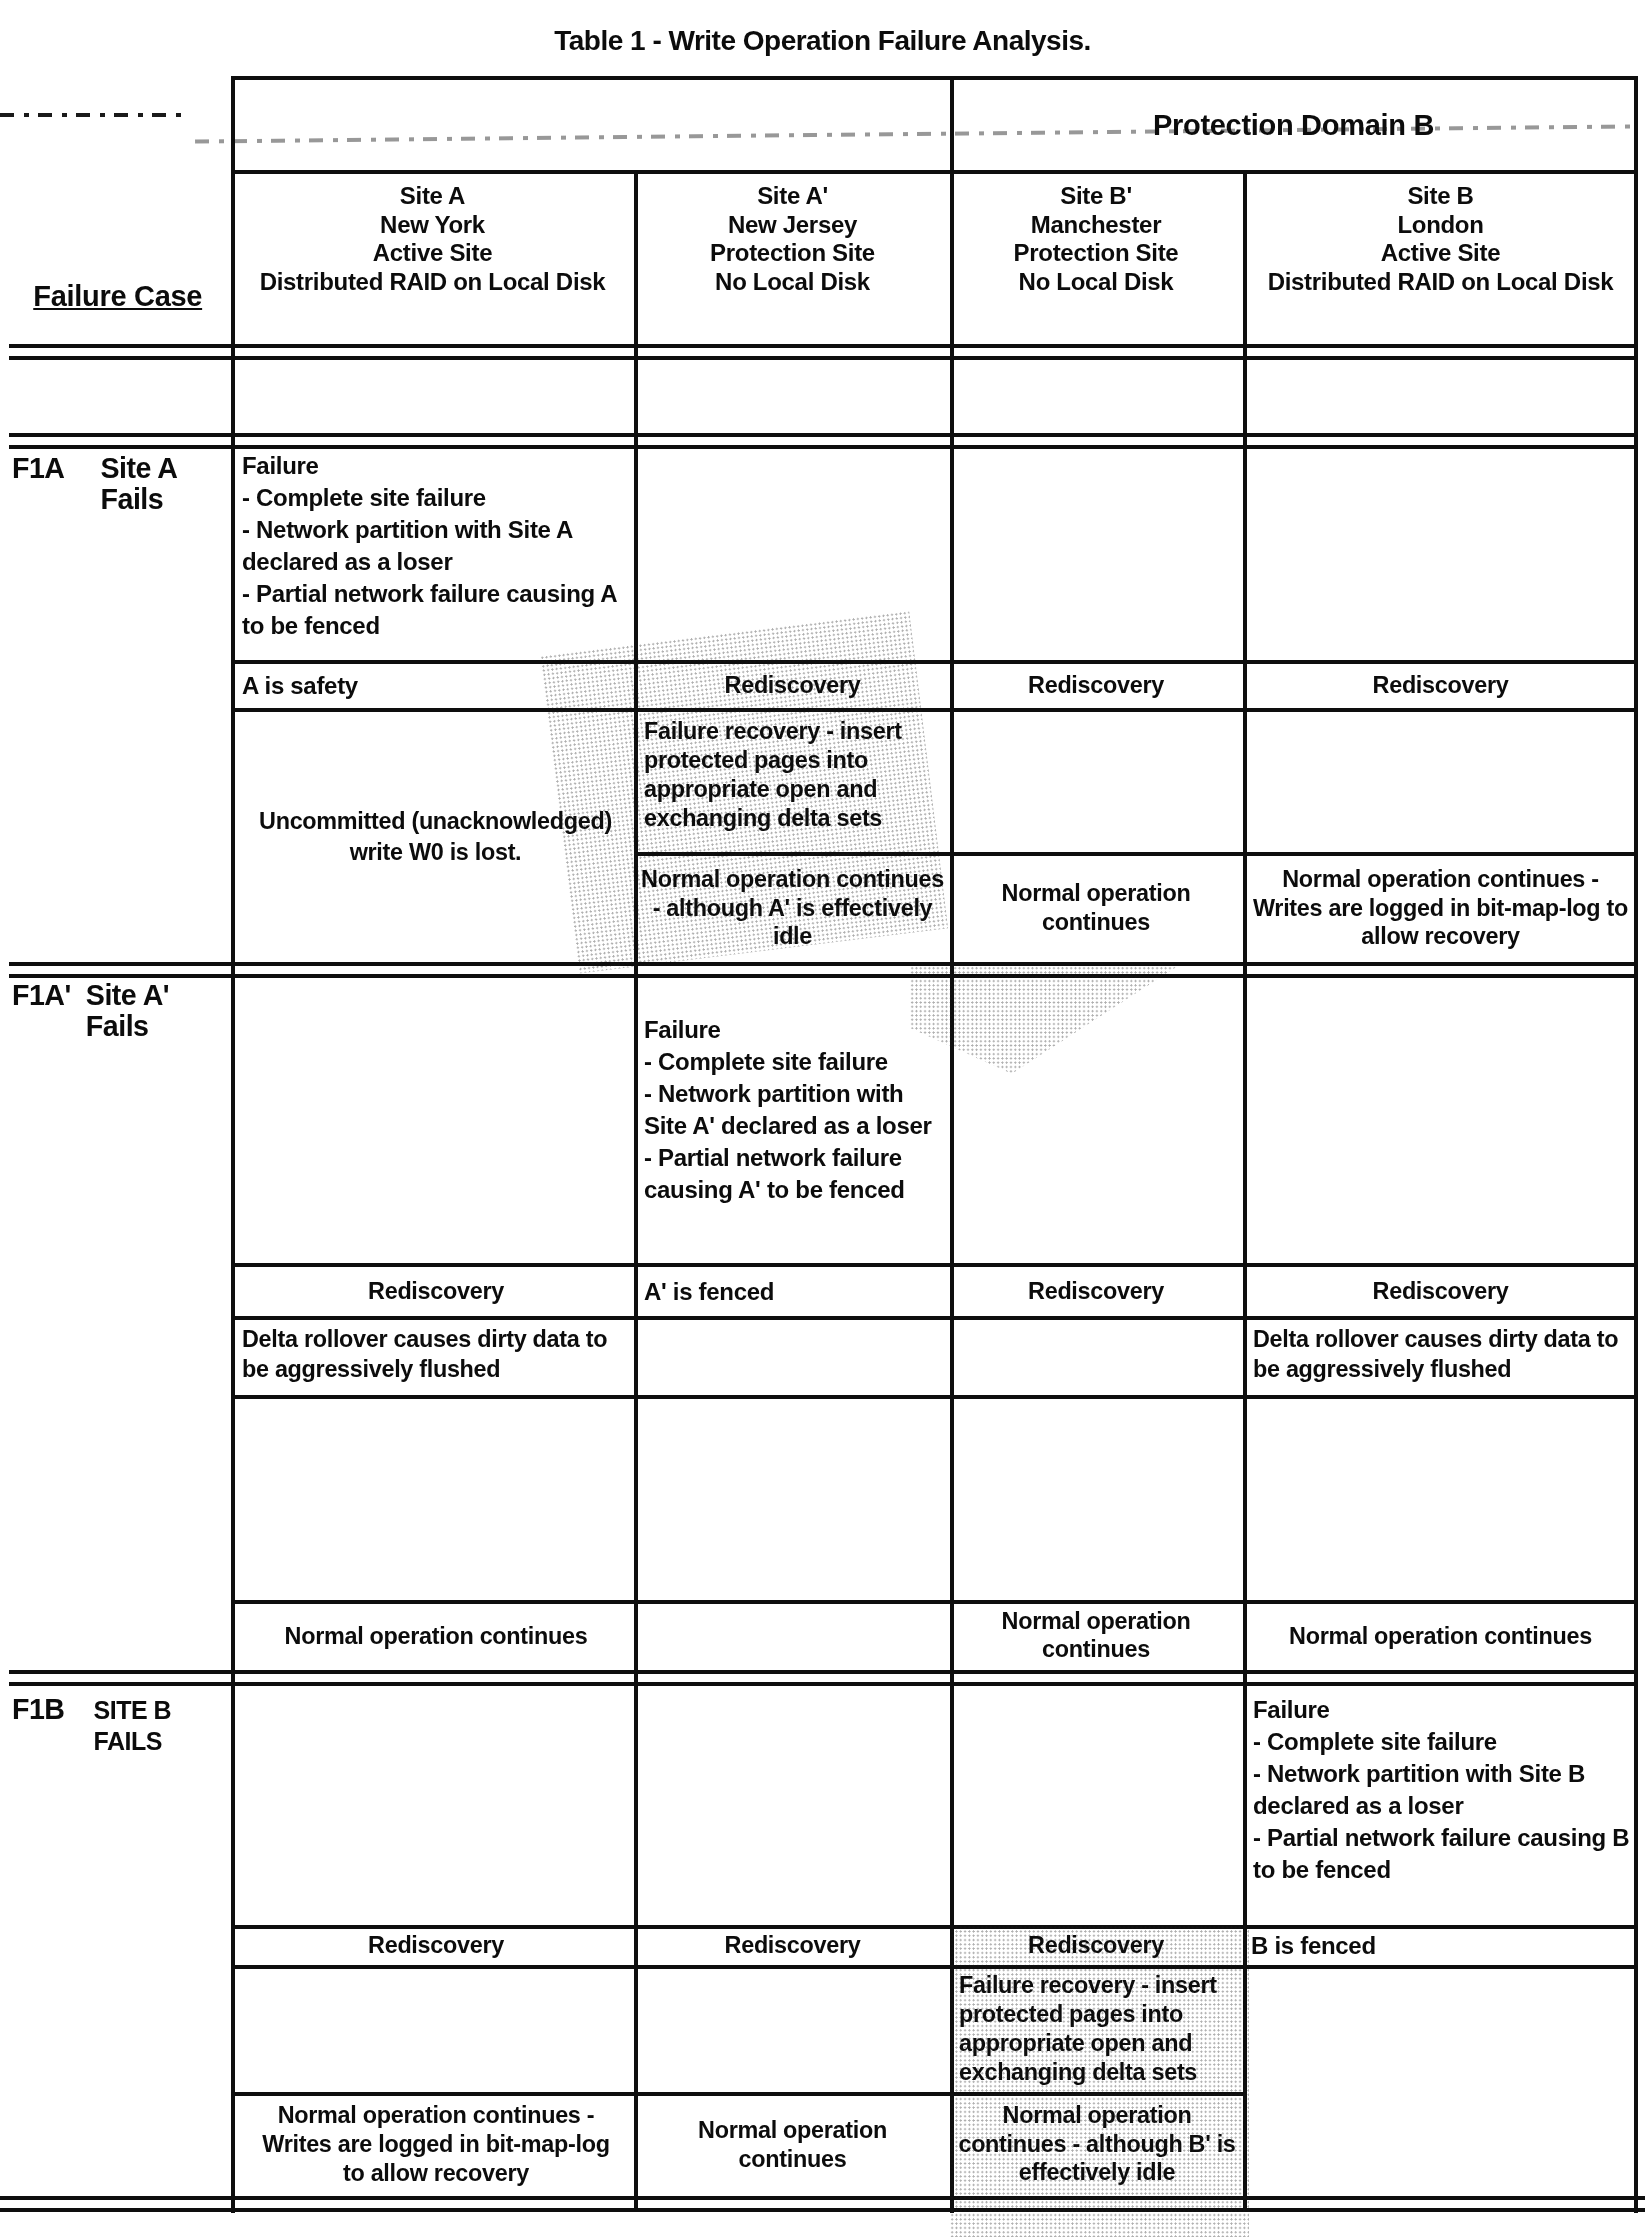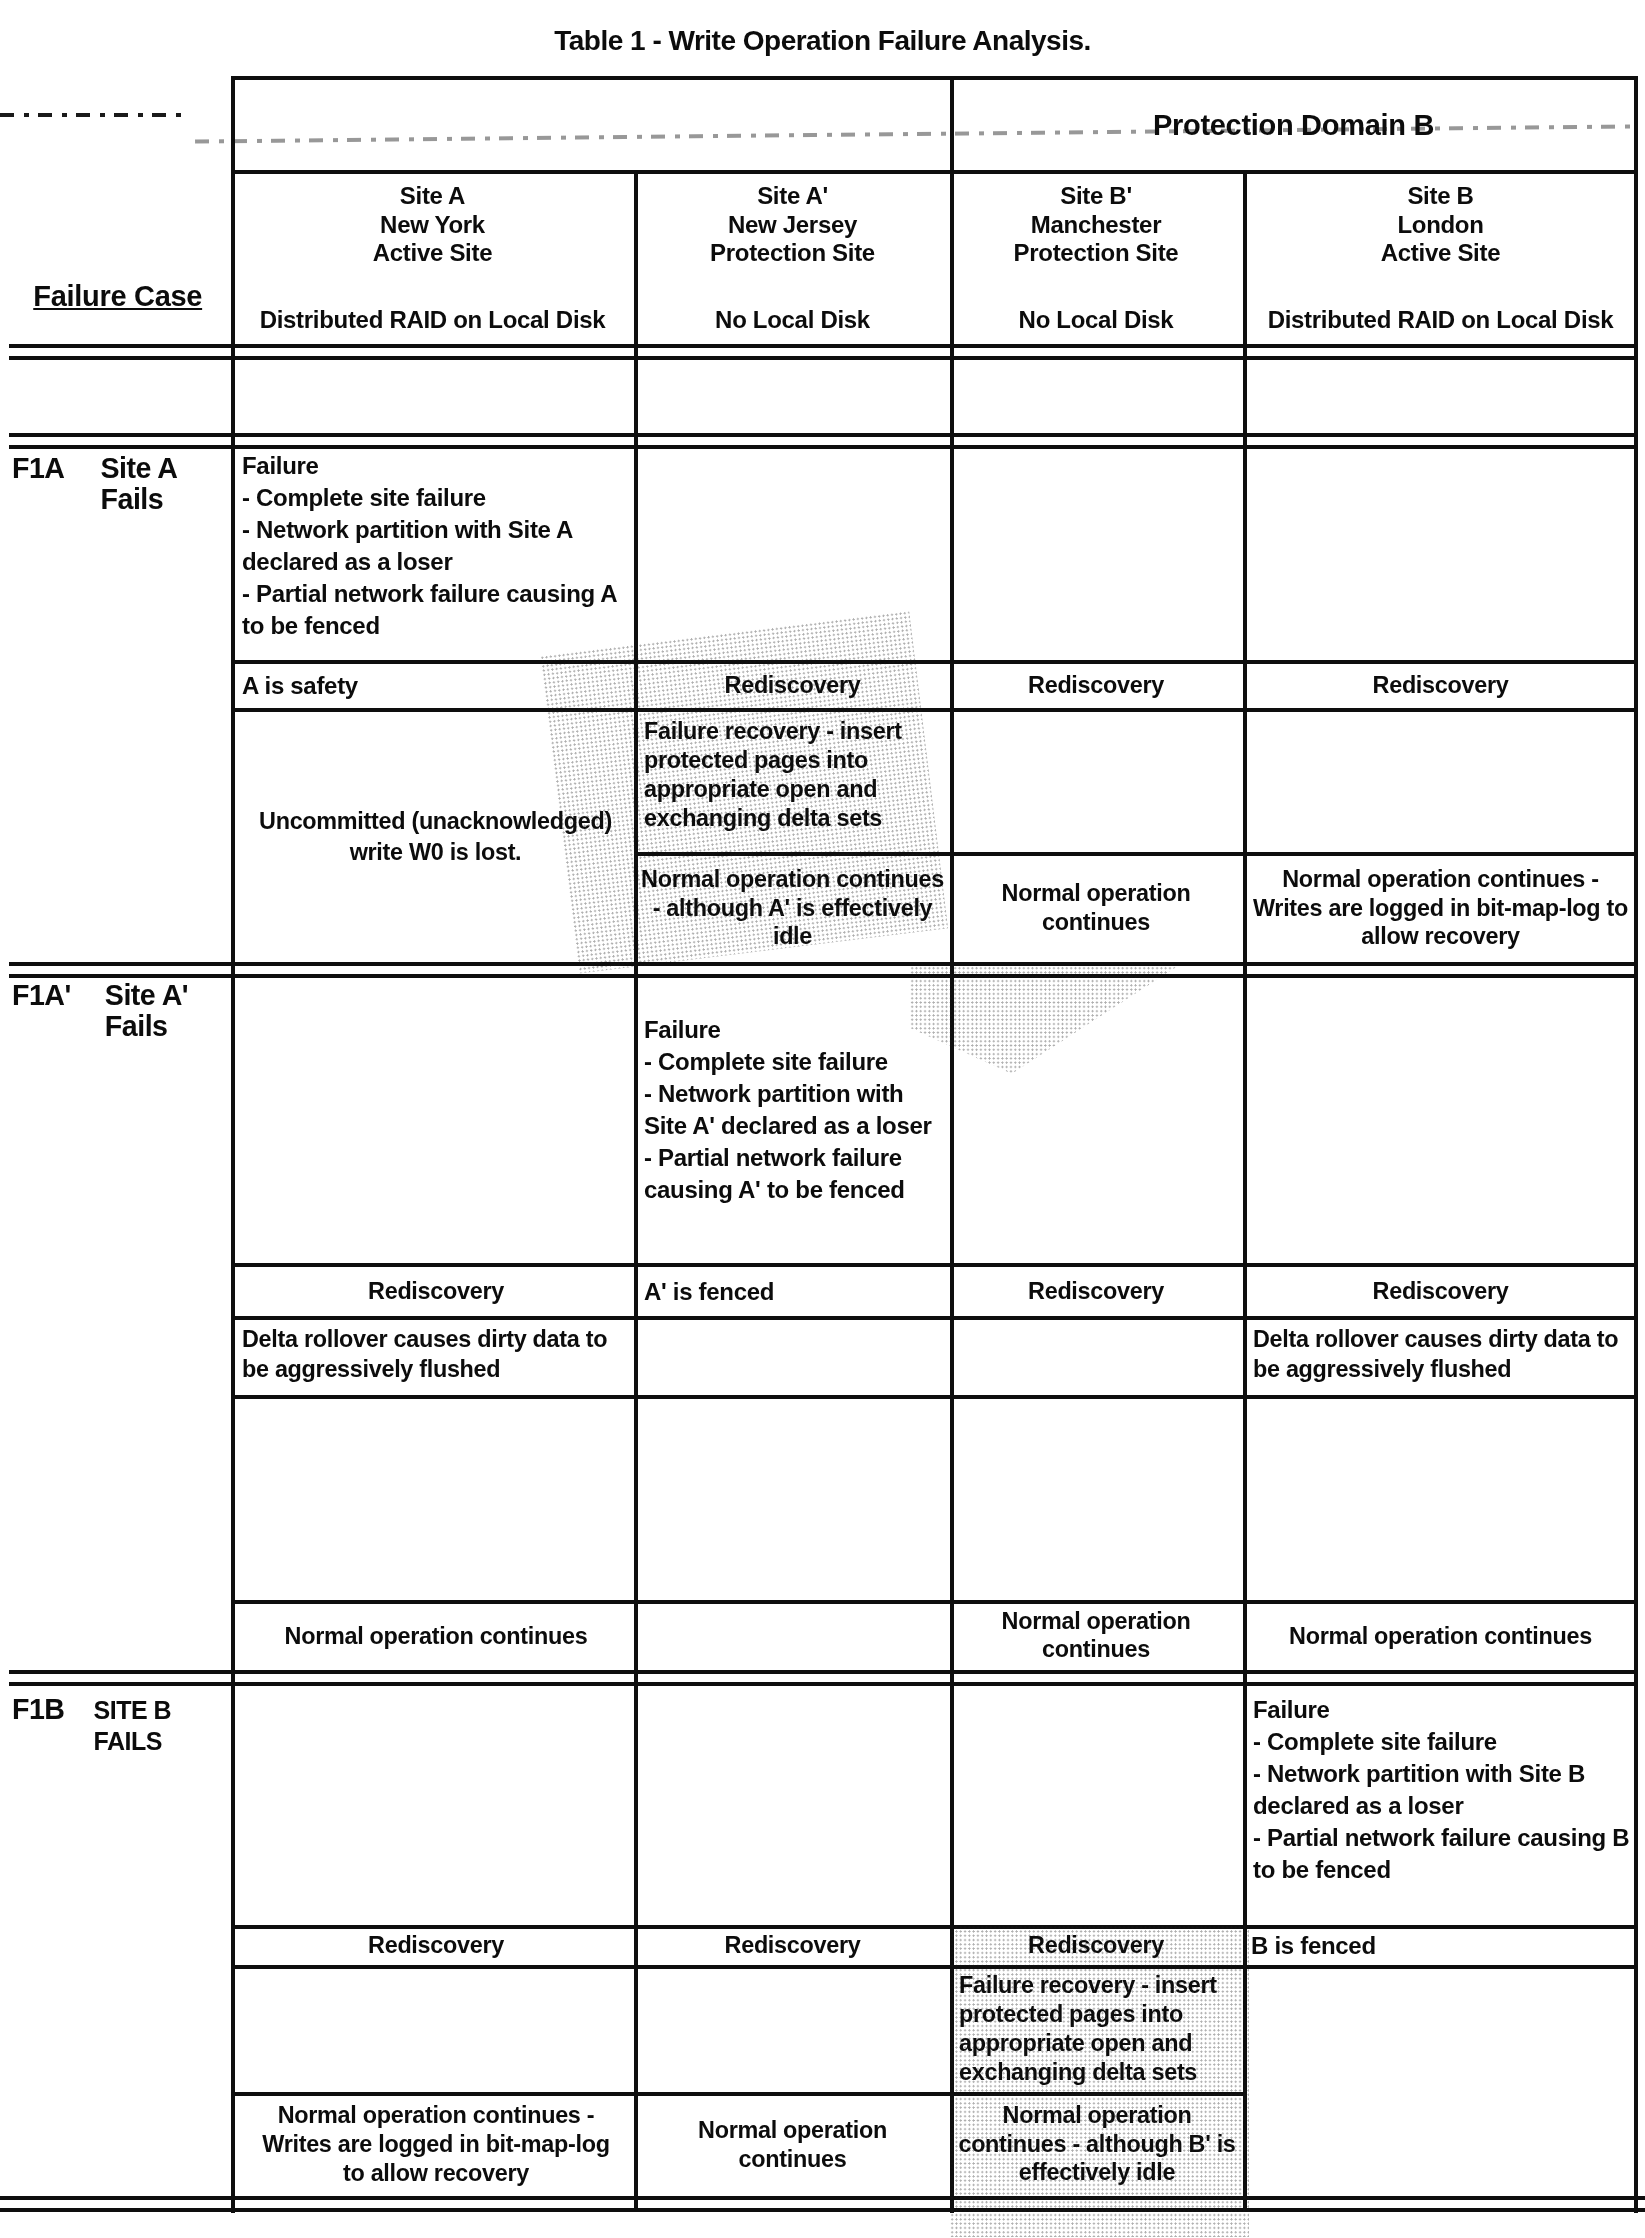--- a/index.html
+++ b/index.html
@@ -11,21 +11,21 @@
   .lv{display:flex;align-items:center;text-align:left;}
   .hl{position:absolute;height:4.3px;background:#0e0e0e;z-index:2;}
   .vl{position:absolute;width:4.3px;background:#0e0e0e;z-index:2;}
   .dbl{position:absolute;height:15.6px;box-sizing:border-box;border-top:4.3px solid #0e0e0e;
        border-bottom:4.3px solid #0e0e0e;z-index:2;}
   .stipple{position:absolute;z-index:4;pointer-events:none;
        background-image:radial-gradient(rgba(25,25,25,0.35) 1px, rgba(0,0,0,0) 1.1px);
        background-size:4.3px 4.3px;}
   .dash{position:absolute;height:3.5px;z-index:2;
        background:repeating-linear-gradient(to right,#1a1a1a 0 14px,transparent 14px 24px,#1a1a1a 24px 28.6px,transparent 28.6px 38px);}
-  .site-head{display:flex;flex-direction:column;justify-content:space-between;
+  .site-head{display:flex;flex-direction:column;justify-content:flex-start;
        text-align:center;padding:7px 1.7px 10.4px 1.7px;font-size:24px;line-height:28.6px;}
   .seclabel{display:flex;align-items:baseline;font-size:28.6px;line-height:31px;letter-spacing:-0.5px;}
   .seclabel .code{margin-right:36px;}
 </style>
 </head>
 <body>
 
 <div id="scan">
 
   <div class="stipple" style="left:558px;top:632px;width:372px;height:320px;transform:rotate(-7deg);"></div>
@@ -114,21 +114,21 @@
   <div class="cell cc" style="left:639px;top:857px;width:307px;height:102px;line-height:28.6px;">Normal operation continues
 - although A' is effectively
 idle</div>
   <div class="cell cc" style="left:954px;top:857px;width:284px;height:102px;line-height:28.6px;">Normal operation
 continues</div>
   <div class="cell cc" style="left:1247px;top:857px;width:387px;height:102px;line-height:28.6px;">Normal operation continues -
 Writes are logged in bit-map-log to
 allow recovery</div>
 
   <div class="cell seclabel" style="left:12px;top:980px;width:225px;">
-    <span class="code" style="margin-right:34px;">F1A'</span>
+    <span class="code" style="margin-right:15px;">F1A'</span>
     <span>Site A' Fails</span>
   </div>
   <div class="cell" style="left:644px;top:1014px;width:301px;font-size:24px;line-height:32px;">Failure
 - Complete site failure
 - Network partition with
 Site A' declared as a loser
 - Partial network failure
 causing A' to be fenced</div>
   <div class="cell cc" style="left:242px;top:1269px;width:388px;height:45px;">Rediscovery</div>
   <div class="cell lv" style="left:644px;top:1269px;width:299px;height:45px;font-size:24px;">A' is fenced</div>

